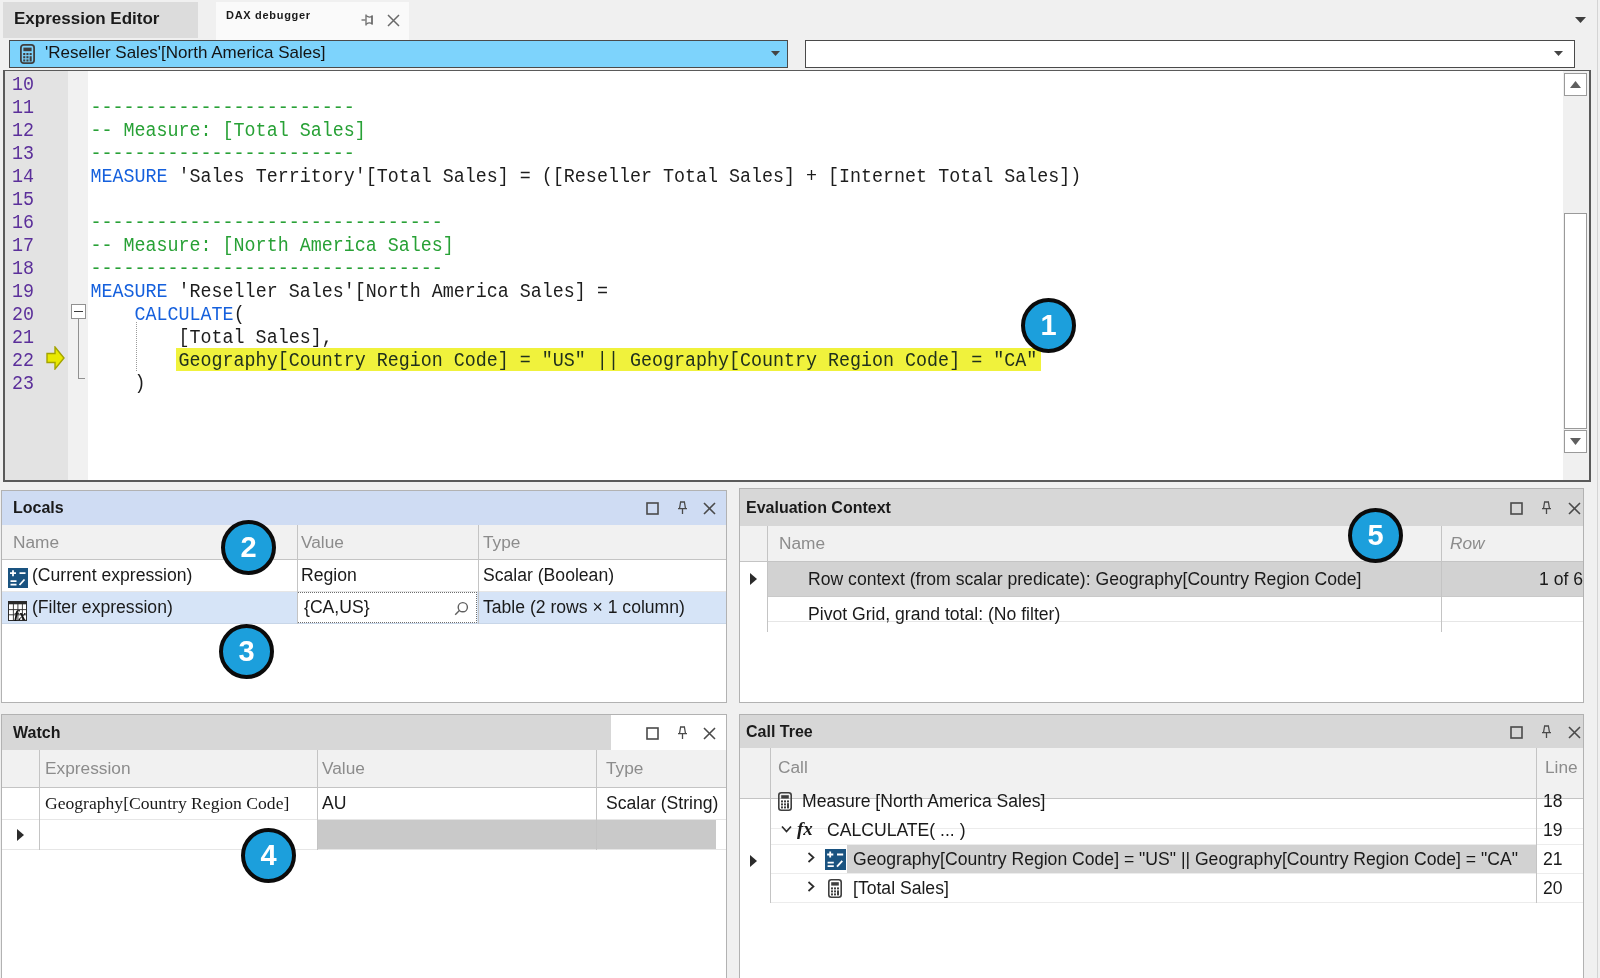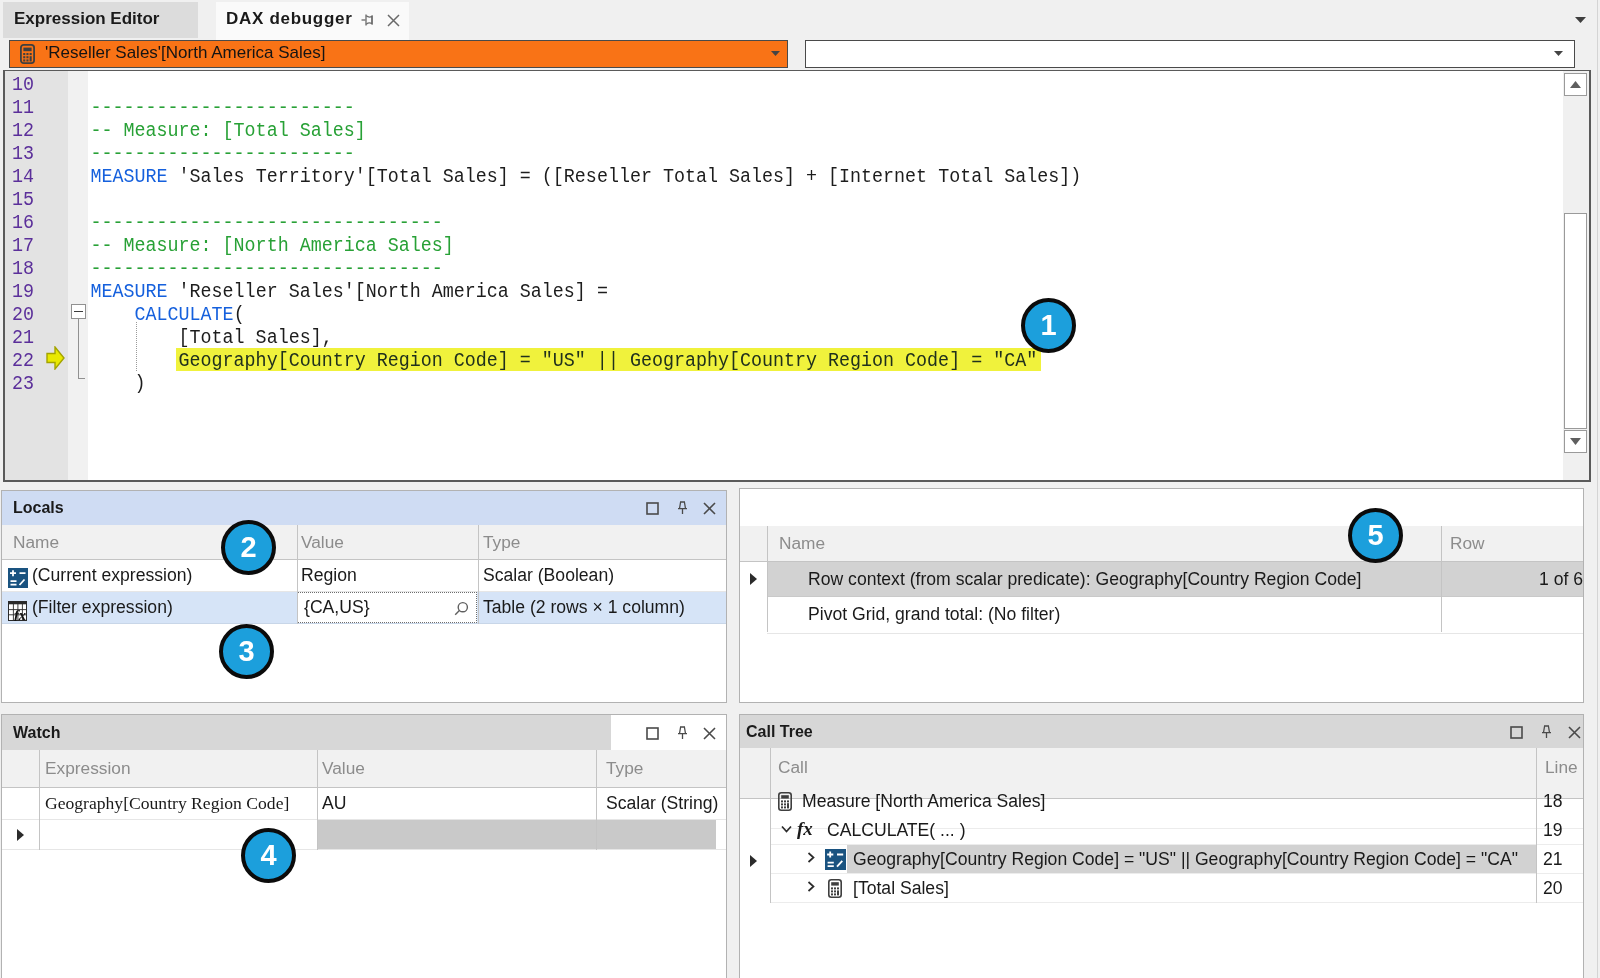--- a/index.html
+++ b/index.html
@@ -21,41 +21,41 @@
   .callout{position:absolute;width:47px;height:47px;border-radius:50%;background:#1c9fdc;border:4px solid #0b0b0b;color:#fff;font-size:29px;font-weight:bold;text-align:center;line-height:46px;}
 </style>
 </head>
 <body>
 <div id="page">
 
   <div class="abs" id="tab1" style="left:3px;top:2px;width:195px;height:36px;background:#dcdcdc;">
     <div style="padding:7px 0 0 11px;font-size:17px;font-weight:bold;color:#1a1a1a;">Expression Editor</div>
   </div>
   <div class="abs" id="tab2" style="left:216px;top:2px;width:193px;height:38px;background:#fafafa;">
-    <div style="position:absolute;left:10px;top:7px;font-size:17px;font-weight:bold;color:#1a1a1a;letter-spacing:0.7px;">DAX debugger</div>
+    <div style="position:absolute;left:10px;top:7px;font-size:11px;font-weight:bold;color:#1a1a1a;letter-spacing:0.7px;">DAX debugger</div>
     <svg class="abs" style="left:145px;top:10px;" width="16" height="16" viewBox="0 0 16 16">
       <g stroke="#6a6a6a" stroke-width="1.3" fill="none">
         <path d="M0.5 8 L4.5 8"></path>
         <path d="M5 2.5 L5 13.5"></path>
         <path d="M5.2 3.8 Q8 6 11 4.4 L11 11.6 Q8 10 5.2 12.2"></path>
         <path d="M11 3.4 L11 12.6"></path>
       </g>
     </svg>
     <svg class="abs" style="left:170px;top:11px;" width="15" height="15" viewBox="0 0 15 15">
       <g stroke="#6a6a6a" stroke-width="1.5" fill="none">
         <path d="M2 2 L13 13 M13 2 L2 13"></path>
       </g>
     </svg>
   </div>
 
   <svg class="abs" style="left:1575px;top:17px;" width="11" height="6" viewBox="0 0 11 6">
     <polygon points="0,0 11,0 5.5,6" fill="#3f3f3f"></polygon>
   </svg>
 
-  <div class="abs" id="combo1" style="left:9px;top:40px;width:777px;height:26px;background:#f97316;border:1px solid #4a4a4a;">
+  <div class="abs" id="combo1" style="left:9px;top:40px;width:777px;height:26px;background:#7dd3fc;border:1px solid #4a4a4a;">
     <svg class="abs" style="left:10px;top:3px;" width="15" height="20" viewBox="0 0 15 20">
         <rect x="0.9" y="0.9" width="13.2" height="18.2" rx="2.8" fill="none" stroke="#3f3f3f" stroke-width="1.8"></rect>
         <rect x="3.4" y="3.6" width="8.2" height="3.6" fill="#3f3f3f"></rect>
         <g fill="#3f3f3f">
           <rect x="3.2" y="9" width="2.1" height="2.1"></rect>
           <rect x="6.4" y="9" width="2.1" height="2.1"></rect>
           <rect x="9.6" y="9" width="2.1" height="2.1"></rect>
           <rect x="3.2" y="12.2" width="2.1" height="2.1"></rect>
           <rect x="6.4" y="12.2" width="2.1" height="2.1"></rect>
           <rect x="3.2" y="15.4" width="2.1" height="2.1"></rect>
@@ -188,31 +188,47 @@
             </g>
           </svg>
       </div>
       <div class="celltxt" style="position:absolute;left:481px;top:5px;">Table (2 rows × 1 column)</div>
     </div>
     <div class="abs" style="left:295px;top:34px;width:1px;height:99px;background:#c4c4c4;"></div>
     <div class="abs" style="left:476px;top:34px;width:1px;height:99px;background:#c4c4c4;"></div>
   </div>
 
   <div class="abs" style="left:739px;top:488px;width:843px;height:213px;background:#fff;border:1px solid #b2b2b2;">
+    <div class="abs" style="left:0;top:0;width:843px;height:37px;background:#d7d7d7;">
+      <div class="panel-title" style="position:absolute;left:6px;top:10px;">Evaluation Context</div>
+      <svg class="abs" style="left:770px;top:13px;" width="13" height="13" viewBox="0 0 13 13">
+          <rect x="1" y="1" width="11" height="11" fill="none" stroke="#4a4a4a" stroke-width="1.6"></rect>
+        </svg>
+      <svg class="abs" style="left:800px;top:12px;" width="13" height="15" viewBox="0 0 13 15">
+          <g stroke="#4a4a4a" stroke-width="1.3" fill="none">
+            <path d="M4 1 L9 1 M4.6 1 L3.6 7 M8.4 1 L9.4 7 M2 7.6 L11 7.6 M6.5 7.6 L6.5 13"></path>
+          </g>
+        </svg>
+      <svg class="abs" style="left:828px;top:13px;" width="13" height="13" viewBox="0 0 13 13">
+          <g stroke="#4a4a4a" stroke-width="1.6">
+            <path d="M1 1 L12 12 M12 1 L1 12"></path>
+          </g>
+        </svg>
+    </div>
     <div class="abs" style="left:0;top:37px;width:843px;height:36px;background:#f1f1f1;border-bottom:1px solid #c4c4c4;box-sizing:border-box;">
       <div class="hdrtxt" style="position:absolute;left:39px;top:7px;">Name</div>
-      <div class="hdrtxt" style="position:absolute;left:710px;top:7px;">Row</div>
+      <div class="hdrtxt" style="position:absolute;left:710px;top:7px;font-style:italic;">Row</div>
     </div>
 
     <div class="abs" style="left:27px;top:73px;width:816px;height:35px;background:#d2d2d2;border-bottom:1px solid #c9c9c9;box-sizing:border-box;">
       <div class="celltxt" style="position:absolute;left:41px;top:7px;">Row context (from scalar predicate): Geography[Country Region Code]</div>
       <div class="celltxt" style="position:absolute;right:0px;top:7px;">1 of 6</div>
     </div>
 
-    <div class="abs" style="left:27px;top:108px;width:816px;height:37px;border-bottom:1px solid #e6e6e6;box-sizing:border-box;">
+    <div class="abs" style="left:27px;top:108px;width:816px;height:25px;border-bottom:1px solid #e6e6e6;box-sizing:border-box;">
       <div class="celltxt" style="position:absolute;left:41px;top:7px;">Pivot Grid, grand total: (No filter)</div>
     </div>
     <svg class="abs" style="left:9px;top:82px;" width="9" height="16" viewBox="0 0 9 16">
         <polygon points="1,2 8,8 1,14" fill="#2b2b2b"></polygon>
       </svg>
     <div class="abs" style="left:27px;top:37px;width:1px;height:106px;background:#c4c4c4;"></div>
     <div class="abs" style="left:701px;top:37px;width:1px;height:106px;background:#c4c4c4;"></div>
   </div>
 
   <div class="abs" style="left:1px;top:714px;width:724px;height:263px;background:#fff;border:1px solid #b2b2b2;">

